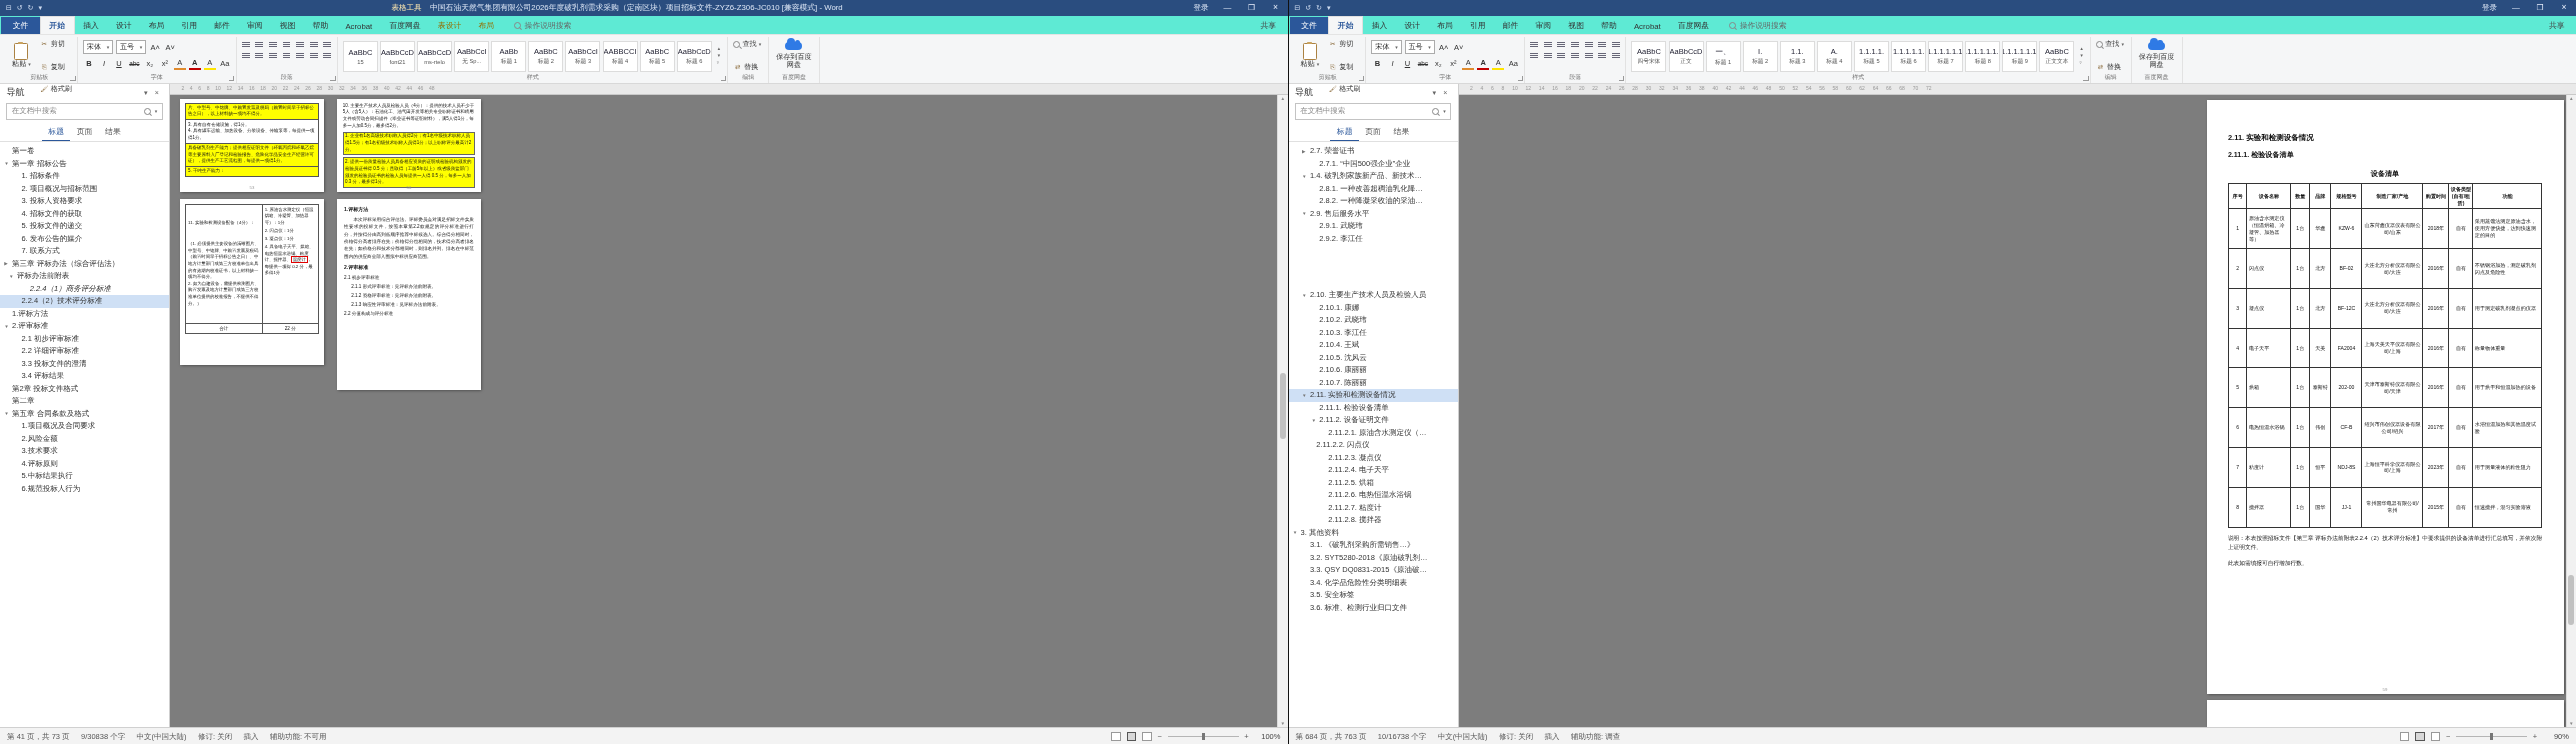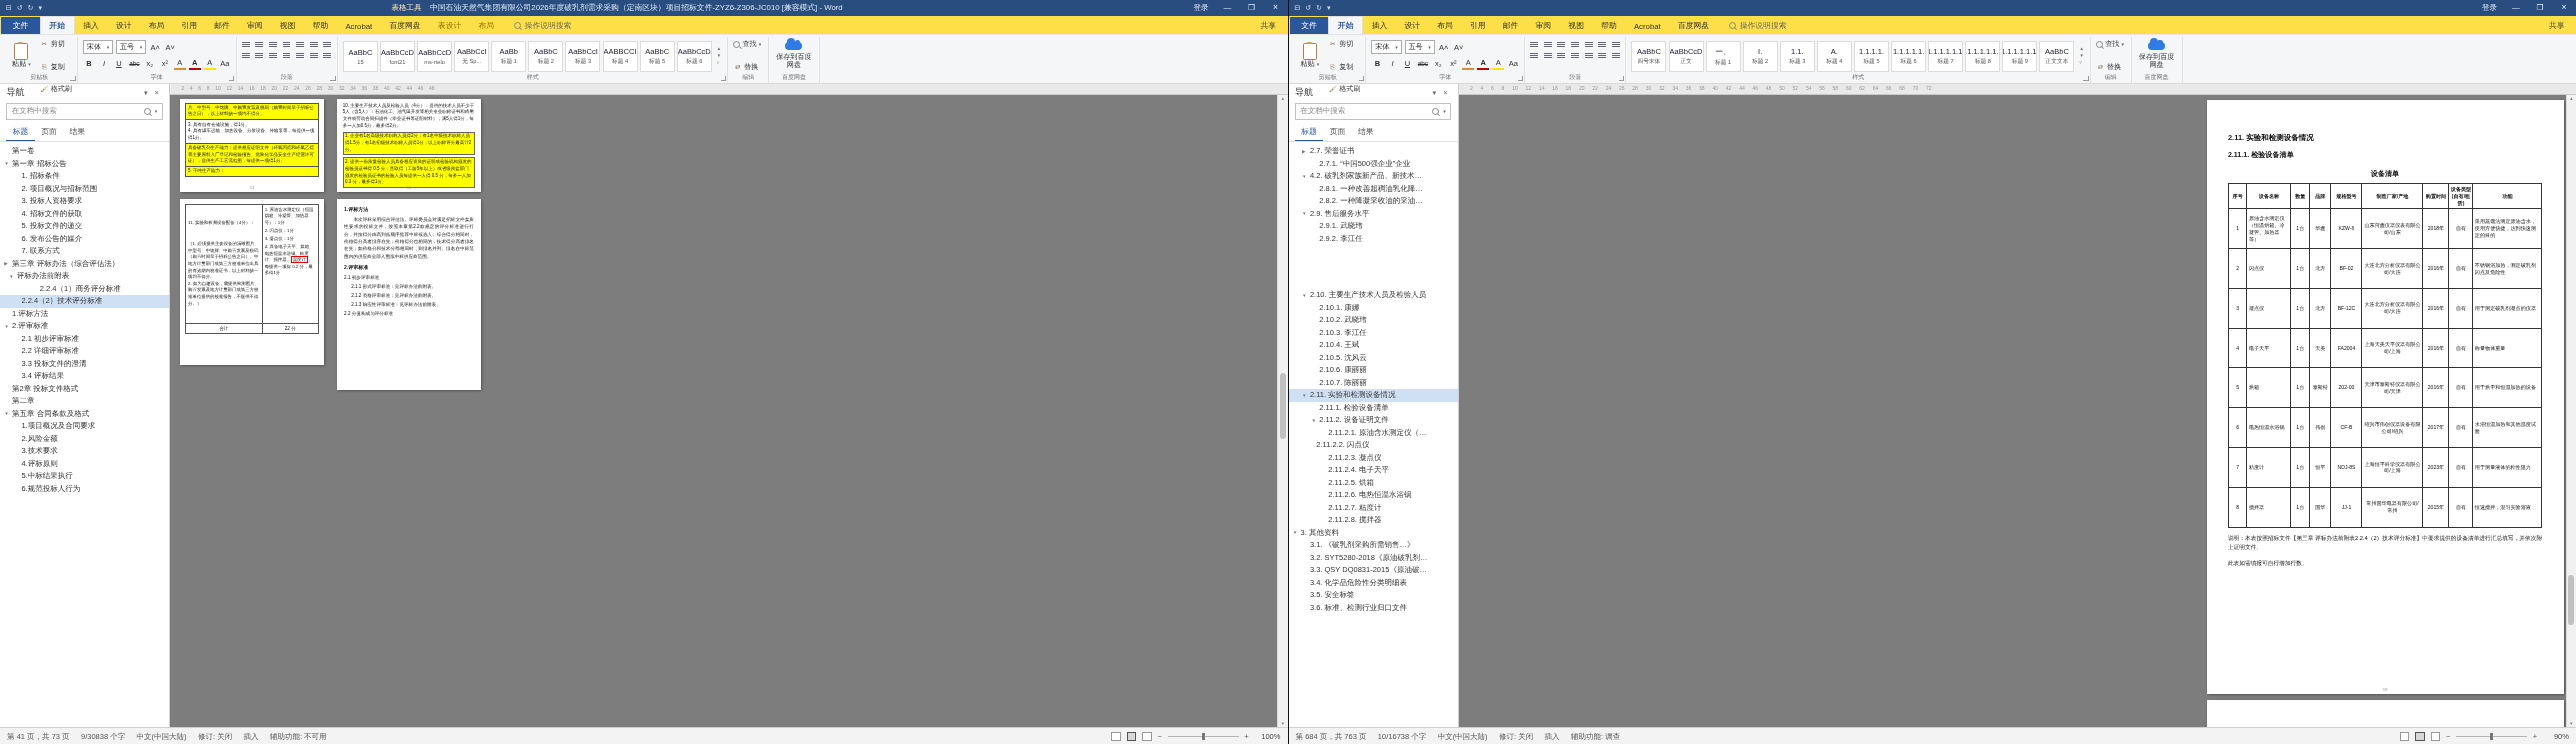--- a/index.html
+++ b/index.html
@@ -14,21 +14,21 @@
   .qat span{cursor:default;}
   .tb-center{flex:1;display:flex;justify-content:center;align-items:center;gap:8.6px;overflow:hidden;white-space:nowrap;}
   .ctx-label{color:#ffe9b0;font-size:7.5px;flex:0 0 auto;}
   .tb-title{overflow:hidden;text-overflow:ellipsis;max-width:785px;}
   .tb-right{display:flex;align-items:center;margin-left:auto;flex:0 0 auto;}
   .signin{padding:0 7.1px;font-size:7.5px;}
   .win-btn{width:24px;text-align:center;line-height:15.7px;font-size:7.8px;color:#e7eefb;}
   .win-btn.close{font-size:8.6px;}
 
   
-  .tabrow{height:18.6px;background:#fde047;display:flex;align-items:flex-end;border-bottom:0.7px solid #e4e4e4;flex:0 0 auto;}
+  .tabrow{height:18.6px;background:#5eead4;display:flex;align-items:flex-end;border-bottom:0.7px solid #e4e4e4;flex:0 0 auto;}
   .rtabs{display:flex;align-items:flex-end;padding-left:1.4px;}
   .rtab{padding:3.6px 8.6px 2.9px;font-size:7.8px;color:#333;white-space:nowrap;}
   .rtab[data-cls="file"]{background:#2b579a;color:#fff;padding:3.6px 11.4px 2.9px;}
   .rtab[data-cls="active"]{background:#f5f6f7;color:#2b579a;border:0.7px solid #e0e0e0;border-bottom:none;font-weight:bold;}
   .rtab[data-cls="ctx"]{color:#946f00;}
   .tellme{display:flex;align-items:center;gap:3.6px;color:#666;font-size:7.8px;margin-left:11.4px;padding-bottom:3.6px;}
   .share{margin-left:auto;margin-right:11.4px;font-size:7.8px;color:#444;padding-bottom:3.6px;display:flex;align-items:center;gap:2.9px;}
 
   
   .ribbon{height:46px;background:#f5f6f7;display:flex;flex:0 0 auto;padding:1.4px 1.4px 0;border-bottom:0.7px solid #d8d8d8;}
@@ -69,21 +69,21 @@
   
   .main{flex:1;display:flex;min-height:0;}
   .navpane{width:169px;flex:0 0 auto;border-right:0.7px solid #cfcfcf;background:#fff;display:flex;flex-direction:column;min-height:0;}
   .nav-head{height:18.6px;display:flex;align-items:center;padding:0 6.4px;font-size:9px;color:#333;flex:0 0 auto;}
   .nav-head .t{flex:1;}
   .nav-head-ic{color:#666;padding:0 3.6px;font-size:7.1px;}
   .nav-search{margin:0.7px 6.4px 4.3px;border:0.7px solid #c3c3c3;height:15px;display:flex;align-items:center;gap:4.3px;padding:0 4.3px;color:#8a8a8a;font-size:7.5px;background:#fff;flex:0 0 auto;}
   .nav-search .ph{flex:1;overflow:hidden;white-space:nowrap;}
   .ic-search{width:5px;height:5px;border:1.1px solid #888;border-radius:50%;position:relative;display:inline-block;flex:0 0 auto;}
   .ic-search::after{content:"";position:absolute;width:2.9px;height:1.1px;background:#888;transform:rotate(45deg);left:4.3px;top:5px;}
-  .nav-tabs{display:flex;border-bottom:0.7px solid #e0e0e0;padding:0 6.4px;flex:0 0 auto;}
+  .nav-tabs{display:flex;border-bottom:0.7px solid #e0e0e0;padding:0 6.4px;flex:0 0 auto;justify-content:center;}
   .ntab{padding:2.1px 6.4px 2.9px;color:#555;font-size:7.8px;}
   .ntab.on{color:#2b579a;border-bottom:1.4px solid #2b579a;}
   .nav-tree{flex:1;overflow:hidden;padding-top:2.9px;}
   .nitem{display:flex;align-items:center;height:12.5px;color:#333;font-size:7.5px;white-space:nowrap;overflow:hidden;}
   .nitem.sel{background:#cfe0f5;}
   .arr{width:7.8px;font-size:4.6px;color:#777;flex:0 0 auto;text-align:left;}
   .ntx{overflow:hidden;text-overflow:ellipsis;}
 
   .docwrap{flex:1;display:flex;flex-direction:column;min-width:0;background:#7d7d7d;}
   .ruler{height:10px;background:#e9e9e9;border-bottom:0.7px solid #c9c9c9;position:relative;flex:0 0 auto;overflow:hidden;}
@@ -421,21 +421,21 @@
               <span class="ntx">7. 联系方式</span>
             </div>
             <div class="nitem" style="padding-left: 4.3px;">
               <span class="arr">▶</span>
               <span class="ntx">第三章 评标办法（综合评估法）</span>
             </div>
             <div class="nitem" style="padding-left: 9px;">
               <span class="arr">▼</span>
               <span class="ntx">评标办法前附表</span>
             </div>
-            <div class="nitem" style="padding-left: 32px;">
+            <div class="nitem" style="padding-left: 22px; font-style: italic;">
               <span class="arr"></span>
               <span class="ntx">2.2.4（1）商务评分标准</span>
             </div>
             <div class="nitem sel" style="padding-left: 13.6px;">
               <span class="arr"></span>
               <span class="ntx">2.2.4（2）技术评分标准</span>
             </div>
             <div class="nitem" style="padding-left: 4.3px;">
               <span class="arr"></span>
               <span class="ntx">1.评标方法</span>
@@ -833,21 +833,21 @@
         <div class="nitem" style="padding-left: 13.6px;">
               <span class="arr">▶</span>
               <span class="ntx">2.7. 荣誉证书</span>
             </div>
             <div class="nitem" style="padding-left: 23px;">
               <span class="arr"></span>
               <span class="ntx">2.7.1. “中国500强企业”企业</span>
             </div>
             <div class="nitem" style="padding-left: 13.6px;">
               <span class="arr">▼</span>
-              <span class="ntx">4.2. 破乳剂家族新产品、新技术…</span>
+              <span class="ntx">1.4. 破乳剂家族新产品、新技术…</span>
             </div>
             <div class="nitem" style="padding-left: 23px;">
               <span class="arr"></span>
               <span class="ntx">2.8.1. 一种改善超稠油乳化降…</span>
             </div>
             <div class="nitem" style="padding-left: 23px;">
               <span class="arr"></span>
               <span class="ntx">2.8.2. 一种降凝采收油的采油…</span>
             </div>
             <div class="nitem" style="padding-left: 13.6px;">

